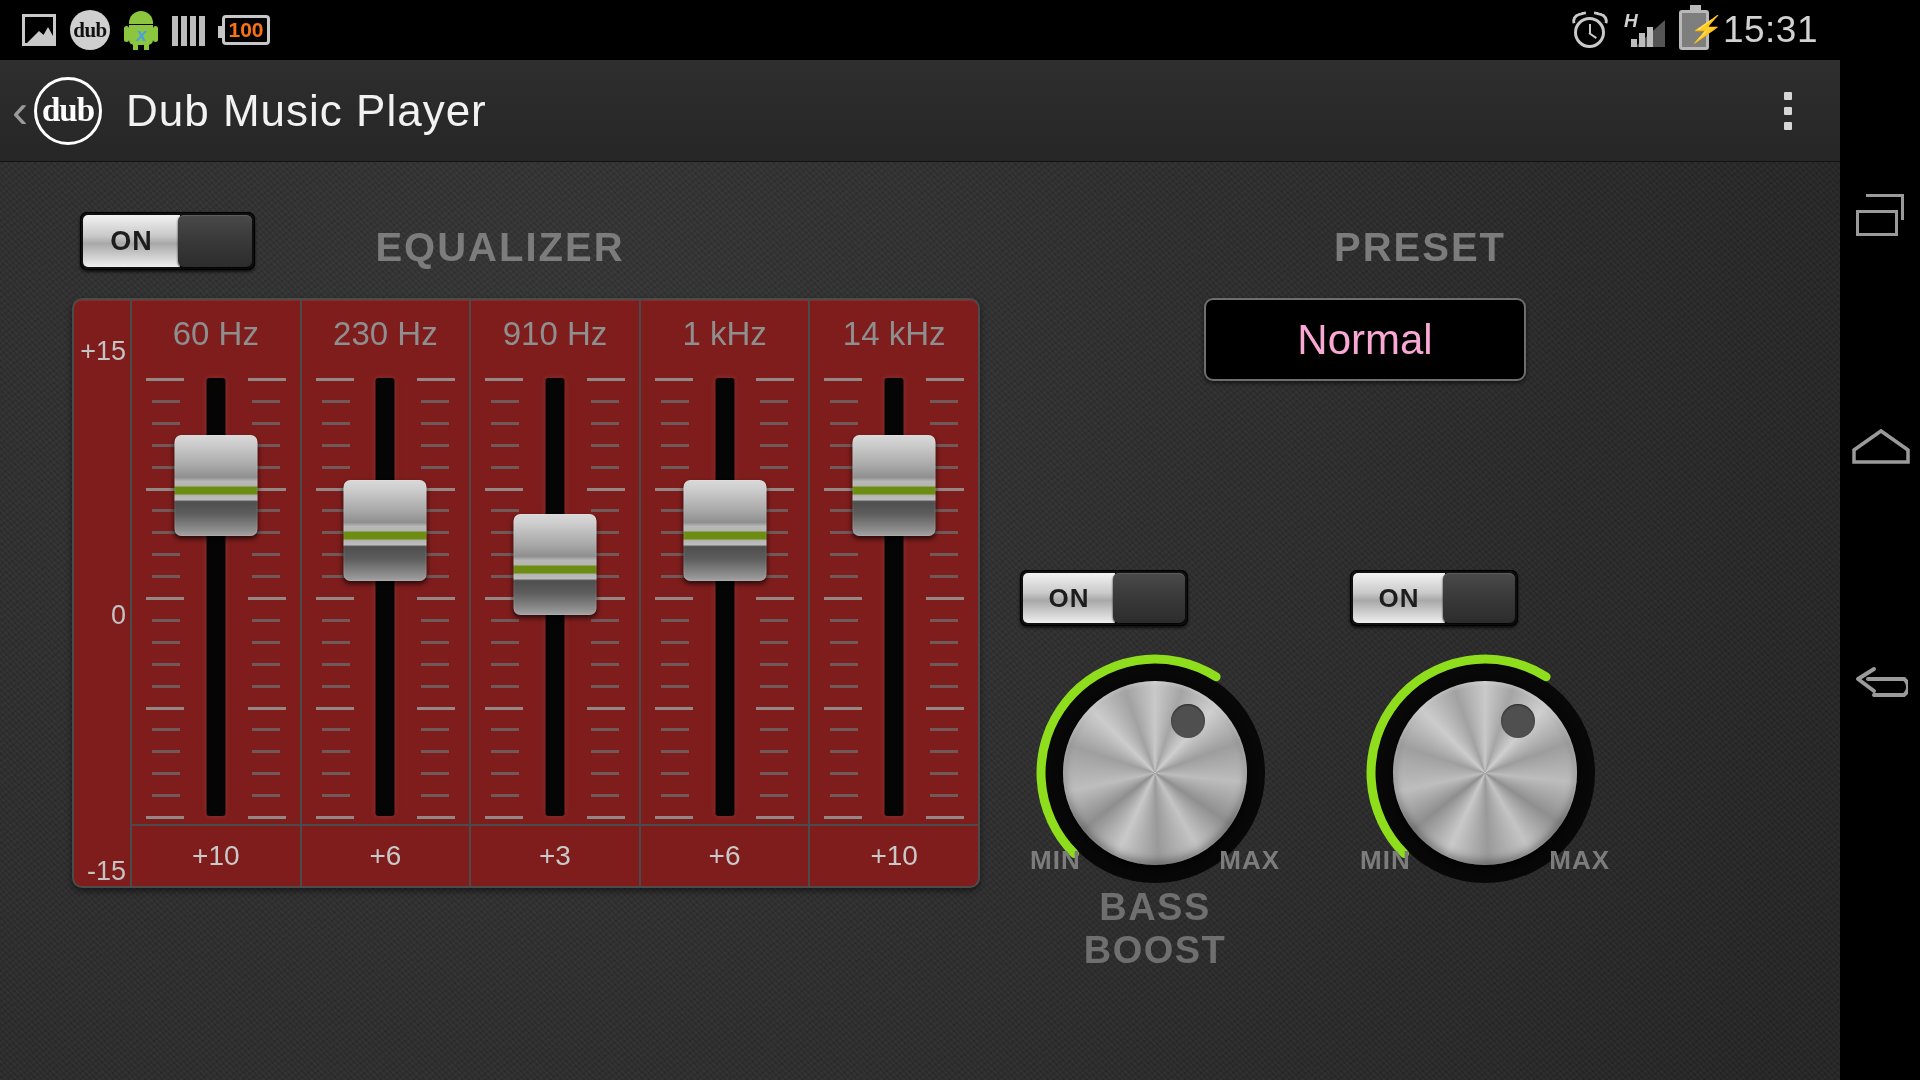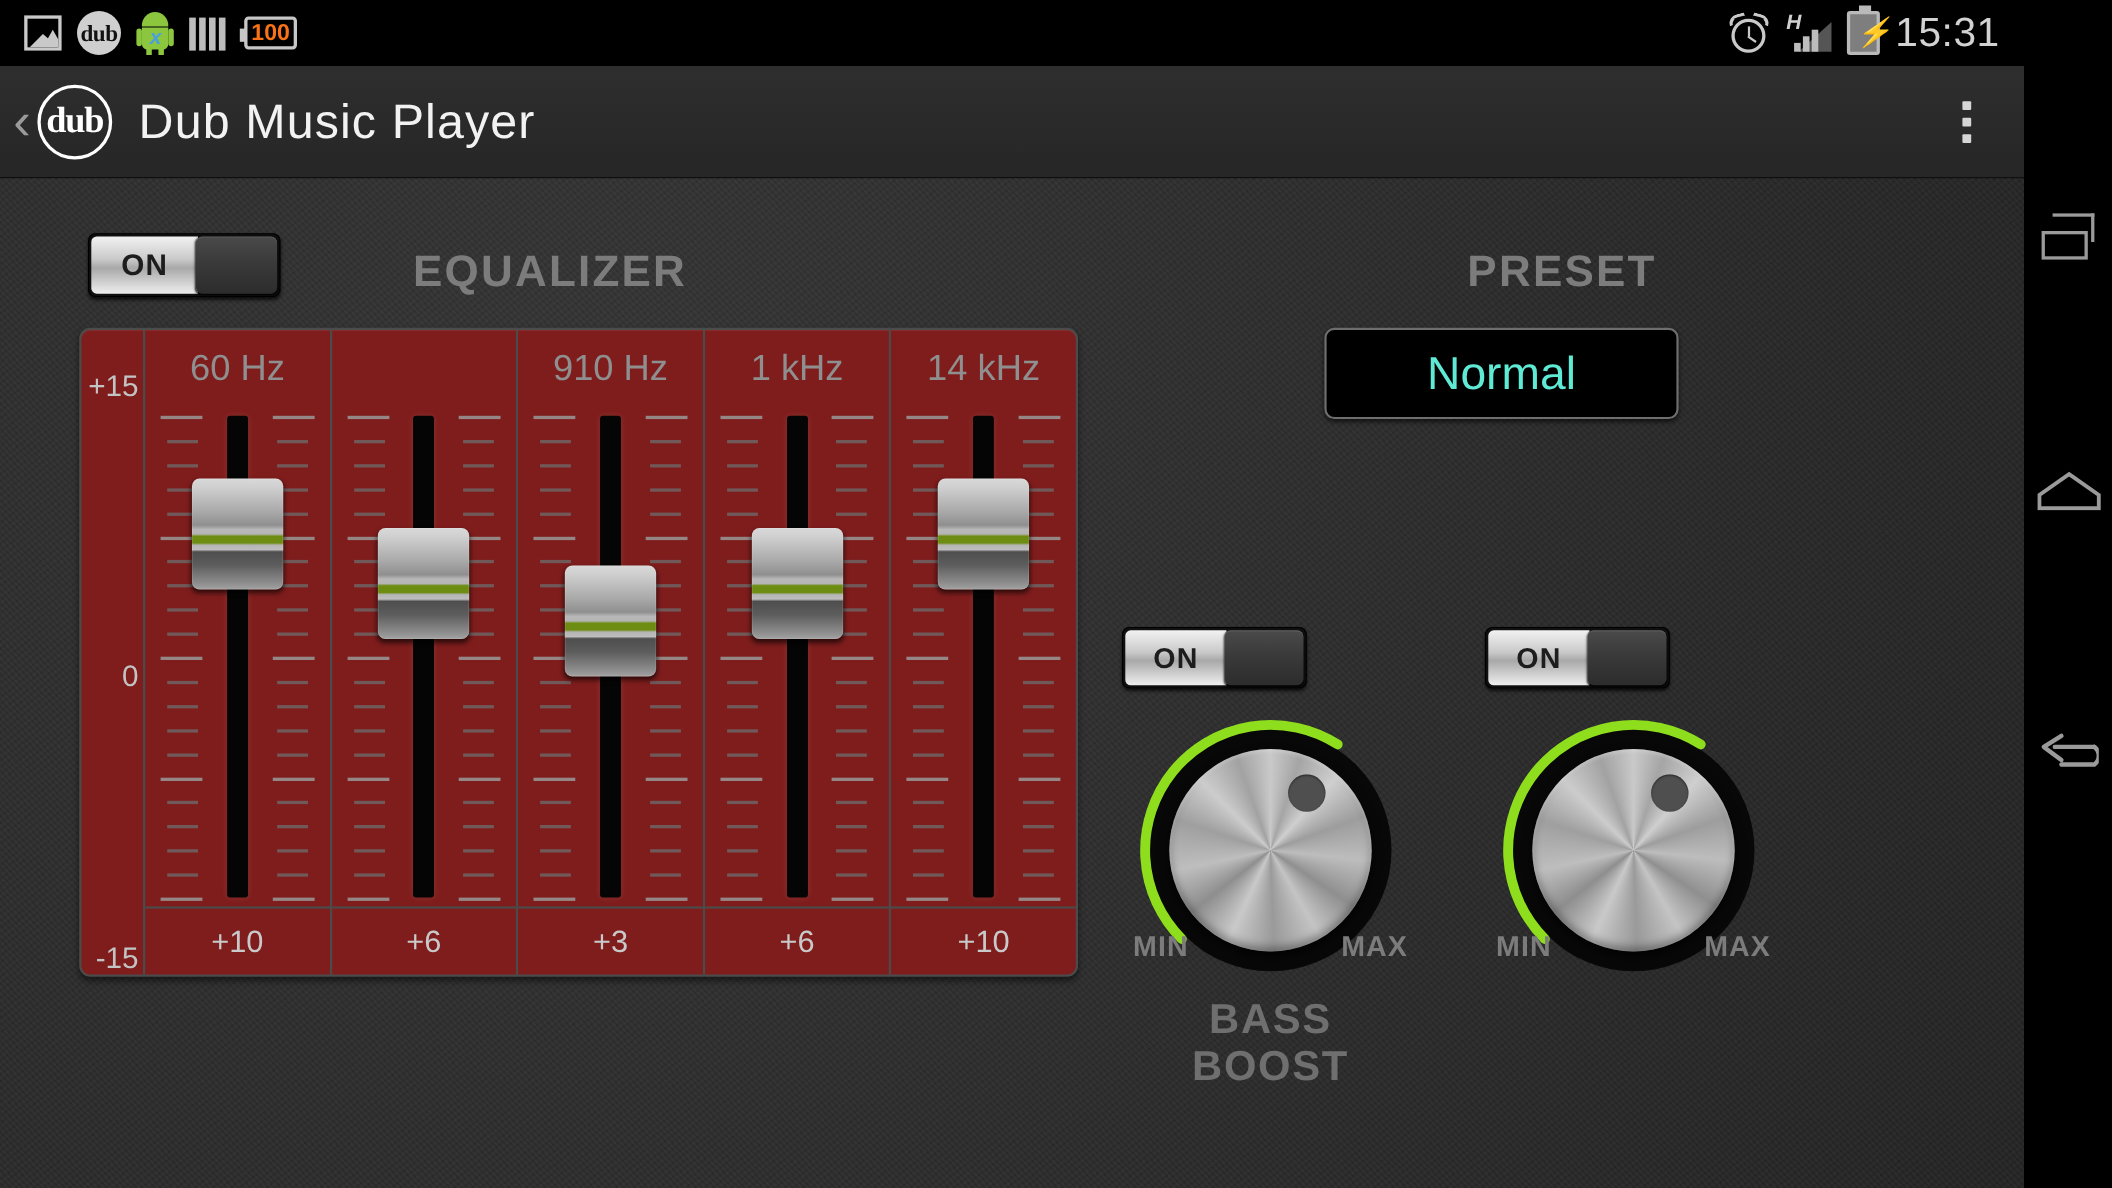--- a/index.html
+++ b/index.html
@@ -105,21 +105,21 @@
 
   .eq-title{ position:absolute; left:0; top:225px; width:1000px; text-align:center;
     color:#7c7c7c; font-size:40px; font-weight:bold; letter-spacing:2px; }
   .preset-title{ position:absolute; left:1000px; top:225px; width:840px; text-align:center;
     color:#7c7c7c; font-size:40px; font-weight:bold; letter-spacing:2px; }
 
   .preset-box{ position:absolute; left:1204px; top:298px; width:322px; height:83px;
     background:#000; border:2px solid #6e6e6e; border-radius:9px;
     display:flex; align-items:center; justify-content:center;
     box-shadow:0 2px 4px rgba(0,0,0,0.6); }
-  .preset-value{ color:#5eead4; font-size:42px; font-weight:400; }
+  .preset-value{ color:#f9a8d4; font-size:42px; font-weight:400; }
 
   
   .eq-panel{ position:absolute; left:72px; top:298px; width:908px; height:590px;
     background:#7f1d1d; border:2px solid #4b4b4b; border-radius:10px;
     box-shadow:inset 0 1px 0 rgba(255,255,255,0.07), 0 3px 6px rgba(0,0,0,0.5);
     display:flex; }
   .scale-col{ width:58px; position:relative; border-right:2px solid #4b4b4b; flex:0 0 58px;}
   .scale-col span{ position:absolute; right:4px; color:#c3c3c3; font-size:27px; }
   .sc-p15{ top:36px; }
   .sc-0{ top:300px; }
@@ -174,21 +174,21 @@
         #a2a2a2 340deg, #c9c9c9 360deg);
     box-shadow:0 5px 10px rgba(0,0,0,0.7), inset 0 2px 4px rgba(255,255,255,0.35),
                inset 0 -4px 8px rgba(0,0,0,0.35);
   }
   .knob-dot{ position:absolute; width:34px; height:34px; border-radius:50%;
     background:#4f4f4f; box-shadow:inset 0 1px 2px rgba(0,0,0,0.5); }
   .knob-minmax{ position:absolute; top:197px; width:250px; display:flex;
     justify-content:space-between; color:#7c7c7c; font-size:26px; font-weight:bold;
     letter-spacing:1px;}
   .eff-name{ position:absolute; top:238px; width:250px; text-align:center;
-    color:#6f6f6f; font-size:38px; font-weight:bold; letter-spacing:1.5px;margin-top:20px;}
+    color:#6f6f6f; font-size:38px; font-weight:bold; letter-spacing:1.5px;}
 
   
   .navbar{ position:absolute; right:0; top:0; width:80px; height:1080px; background:#000;
     display:flex; flex-direction:column; align-items:center; }
   .nav-btn{ position:absolute; left:0; width:80px; display:flex; align-items:center; justify-content:center;}
   .nav-recent{ top:170px; height:90px; }
   .nav-home{ top:400px; height:90px; }
   .nav-back{ top:640px; height:90px; }
 
   .ic-recent{ position:relative; width:48px; height:42px;}
@@ -327,20 +327,21 @@
               <i style="top: 95%; right: 20px; width: 28px;"></i>
               <i class="major" style="top: 100%; left: 14px; width: 38px;"></i>
               <i class="major" style="top: 100%; right: 14px; width: 38px;"></i>
             </div>
             <div class="track"></div>
             <div class="thumb" style="top: 66.8333px;"></div>
           </div>
           <div class="band-value">+10</div>
         </div>
         <div class="band">
+          <div class="band-label">230 Hz</div>
           <div class="slider-area">
             <div class="ticks">
               <i class="major" style="top: 0%; left: 14px; width: 38px;"></i>
               <i class="major" style="top: 0%; right: 14px; width: 38px;"></i>
               <i style="top: 5%; left: 20px; width: 28px;"></i>
               <i style="top: 5%; right: 20px; width: 28px;"></i>
               <i style="top: 10%; left: 20px; width: 28px;"></i>
               <i style="top: 10%; right: 20px; width: 28px;"></i>
               <i style="top: 15%; left: 20px; width: 28px;"></i>
               <i style="top: 15%; right: 20px; width: 28px;"></i>

